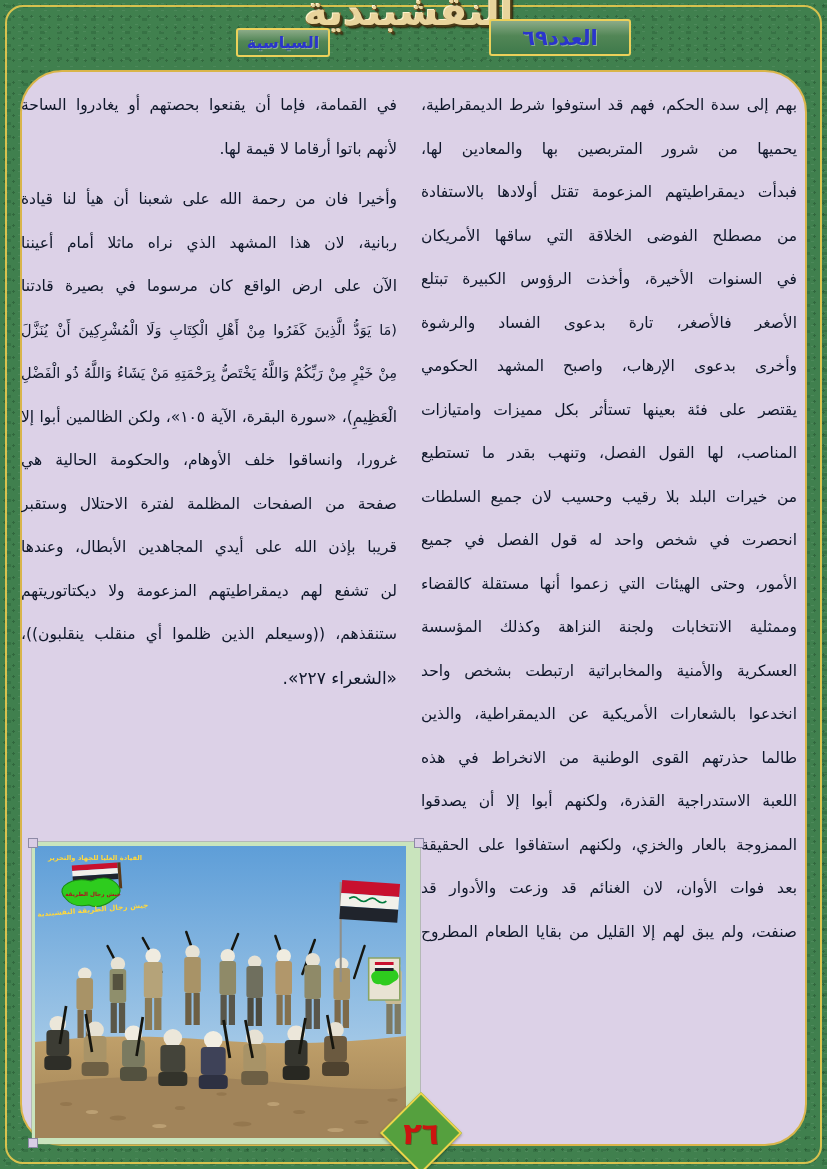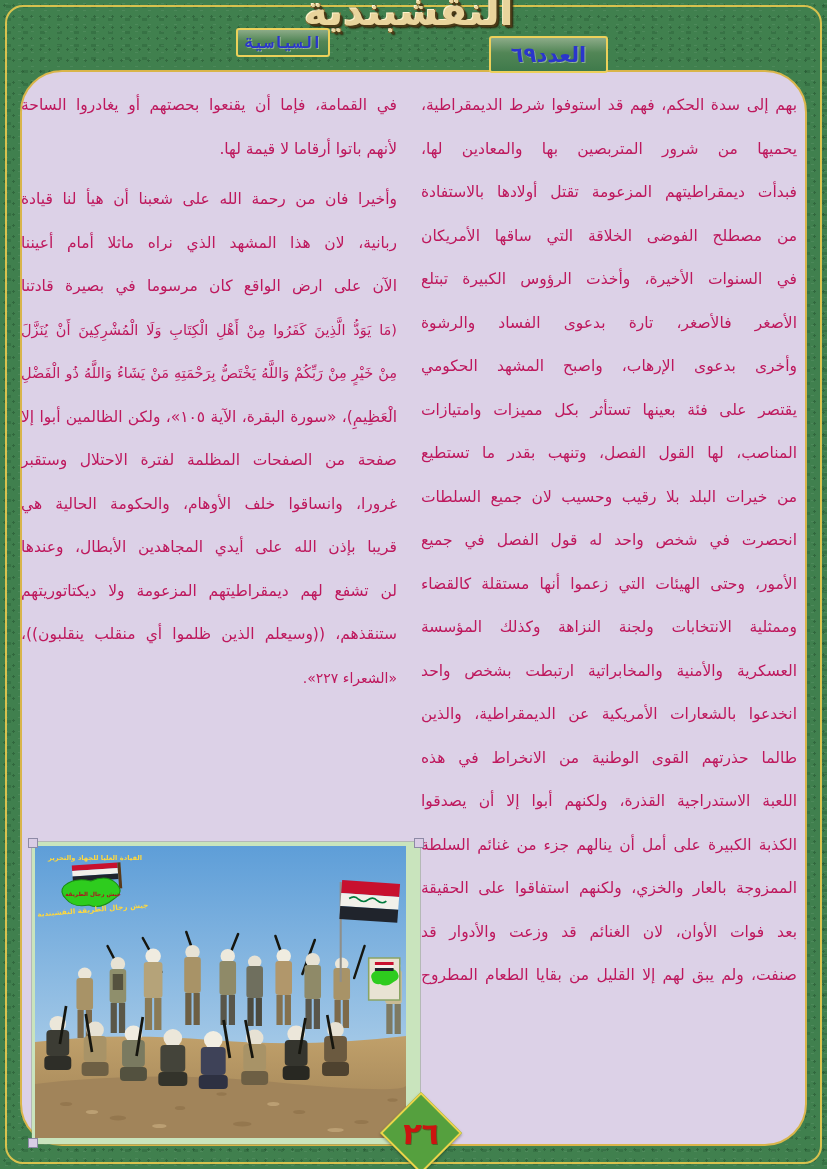--- a/index.html
+++ b/index.html
@@ -29,36 +29,36 @@
     text-shadow:2px 2px 0 #4a3a16,3px 3px 2px #2c2008,-1px -1px 0 #fff3cc,1px -1px 0 #8a7338,-1px 1px 0 #8a7338;
   }
   .badge{
     position:absolute;z-index:3;box-sizing:border-box;
     background:linear-gradient(180deg,#8cab88 0%,#528656 45%,#3f7a4b 100%);
     border:2px solid #ecd05a;border-radius:3px;
     color:#2a35cc;font-weight:bold;text-align:center;
     display:flex;align-items:center;justify-content:center;
     text-shadow:1px 1px 0 rgba(255,255,255,.35);
   }
-  .badge.issue{left:489px;top:36px;width:119px;height:37px;font-size:21px;}
-  .badge.section{left:236px;top:28px;width:94px;height:29px;font-size:16px;font-family:Liberation Mono, monospace;}
+  .badge.issue{left:489px;top:19px;width:142px;height:37px;font-size:21px;}
+  .badge.section{left:236px;top:28px;width:94px;height:29px;font-size:16px;}
   .col{
     position:absolute;top:12px;width:376px;direction:rtl;
-    color:#be185d;font-size:15.5px;
+    color:#0f172a;font-size:15.5px;
   }
   .col-right{right:8px;}
   .col-left{right:408px;}
   .line{
     height:43.5px;line-height:43.5px;overflow:hidden;
     text-align:justify;text-align-last:justify;
   }
   .line.endline{text-align-last:right;}
   .line.paragap{margin-top:7px;}
   .line.verse{font-size:14.5px;}
-  .line.smallline{font-size:14px;text-align-last:right;padding-left:41px;}
+  .line.smallline{font-size:17px;text-align-last:right;padding-left:41px;}
   .photo-wrap{
     position:absolute;left:10px;top:770px;width:388px;height:302px;
     background:#c9e4bd;box-sizing:border-box;
     padding:4px 14px 6px 3px;
     box-shadow:0 0 0 1px rgba(120,150,110,.4);
   }
   .photo-wrap svg{width:100%;height:100%;display:block;}
   .handle{
     position:absolute;width:8px;height:8px;background:#d9cde5;
     border:1px solid #8e8aa6;z-index:4;
@@ -98,36 +98,35 @@
       <div class="line">يقتصر على فئة بعينها تستأثر بكل مميزات وامتيازات</div>
       <div class="line">المناصب، لها القول الفصل، وتنهب بقدر ما تستطيع</div>
       <div class="line">من خيرات البلد بلا رقيب وحسيب لان جميع السلطات</div>
       <div class="line">انحصرت في شخص واحد له قول الفصل في جميع</div>
       <div class="line">الأمور، وحتى الهيئات التي زعموا أنها مستقلة كالقضاء</div>
       <div class="line">وممثلية الانتخابات ولجنة النزاهة وكذلك المؤسسة</div>
       <div class="line">العسكرية والأمنية والمخابراتية ارتبطت بشخص واحد</div>
       <div class="line">انخدعوا بالشعارات الأمريكية عن الديمقراطية، والذين</div>
       <div class="line">طالما حذرتهم القوى الوطنية من الانخراط في هذه</div>
       <div class="line">اللعبة الاستدراجية القذرة، ولكنهم أبوا إلا أن يصدقوا</div>
-      <div class="line">الكذبة الكبيرة على أمل أن ينالهم جزء من غنائم السلطة</div>
       <div class="line">الممزوجة بالعار والخزي، ولكنهم استفاقوا على الحقيقة</div>
       <div class="line">بعد فوات الأوان، لان الغنائم قد وزعت والأدوار قد</div>
       <div class="line">صنفت، ولم يبق لهم إلا القليل من بقايا الطعام المطروح</div>
     </div>
   <div class="col col-left">
       <div class="line">في القمامة، فإما أن يقنعوا بحصتهم أو يغادروا الساحة</div>
       <div class="line endline">لأنهم باتوا أرقاما لا قيمة لها.</div>
       <div class="line paragap">وأخيرا فان من رحمة الله على شعبنا أن هيأ لنا قيادة</div>
       <div class="line">ربانية، لان هذا المشهد الذي نراه ماثلا أمام أعيننا</div>
       <div class="line">الآن على ارض الواقع كان مرسوما في بصيرة قادتنا</div>
       <div class="line verse">(مَا يَوَدُّ الَّذِينَ كَفَرُوا مِنْ أَهْلِ الْكِتَابِ وَلَا الْمُشْرِكِينَ أَنْ يُنَزَّلَ عَلَيْكُمْ</div>
       <div class="line verse">مِنْ خَيْرٍ مِنْ رَبِّكُمْ وَاللَّهُ يَخْتَصُّ بِرَحْمَتِهِ مَنْ يَشَاءُ وَاللَّهُ ذُو الْفَضْلِ</div>
       <div class="line">الْعَظِيمِ)، «سورة البقرة، الآية ١٠٥»، ولكن الظالمين أبوا إلا</div>
+      <div class="line">غرورا، وانساقوا خلف الأوهام، والحكومة الحالية هي</div>
       <div class="line">صفحة من الصفحات المظلمة لفترة الاحتلال وستقبر</div>
-      <div class="line">غرورا، وانساقوا خلف الأوهام، والحكومة الحالية هي</div>
       <div class="line">قريبا بإذن الله على أيدي المجاهدين الأبطال، وعندها</div>
       <div class="line">لن تشفع لهم ديمقراطيتهم المزعومة ولا ديكتاتوريتهم</div>
       <div class="line">ستنقذهم، ((وسيعلم الذين ظلموا أي منقلب ينقلبون))،</div>
       <div class="line smallline">«الشعراء ٢٢٧».</div>
     </div>
 
   <div class="photo-wrap">
     <div class="handle h-tl"></div>
     <div class="handle h-tr"></div>
     <div class="handle h-bl"></div>

